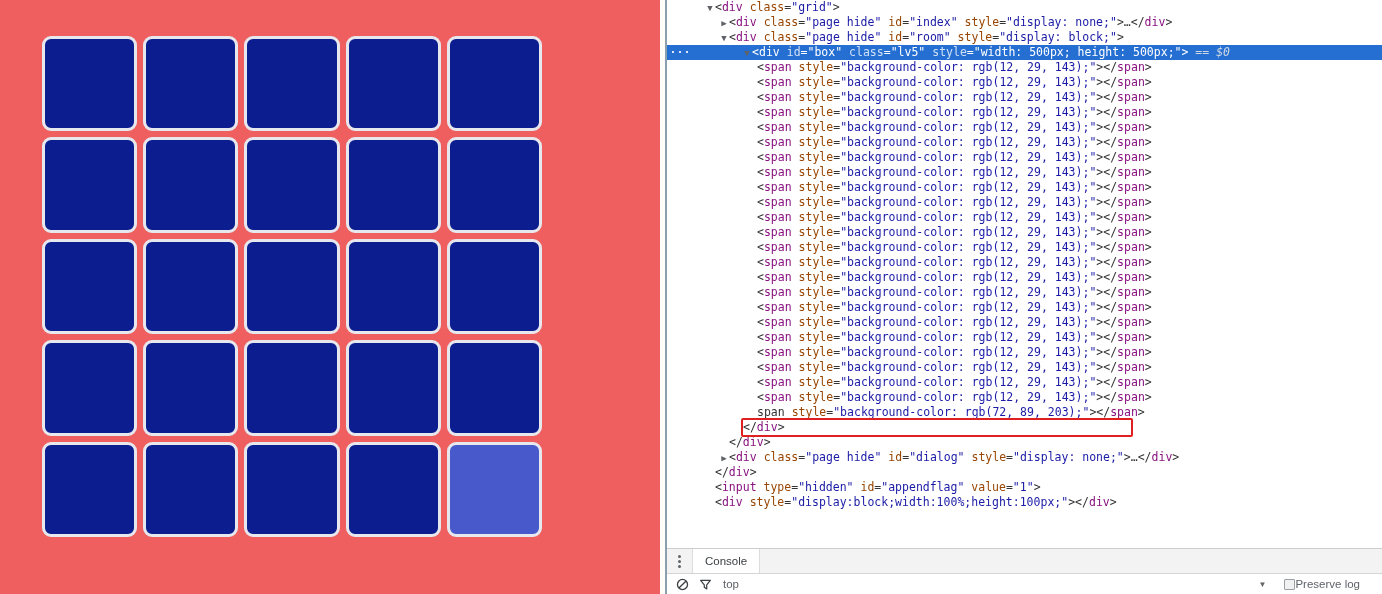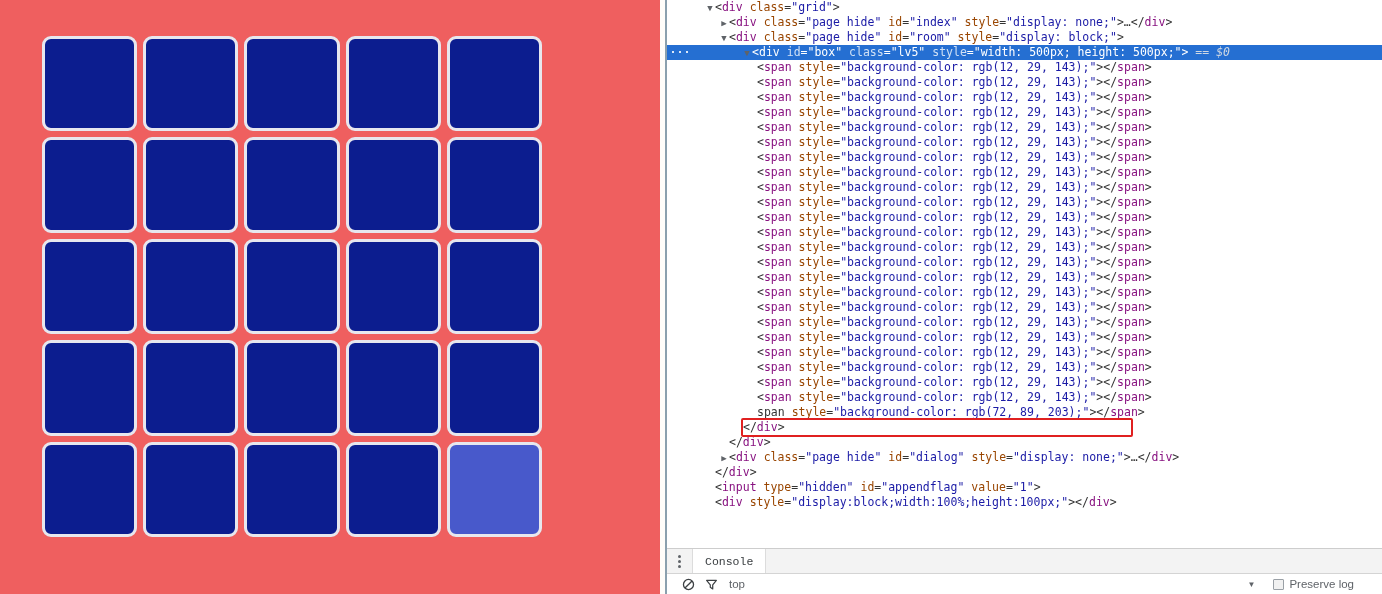--- a/index.html
+++ b/index.html
@@ -145,33 +145,32 @@
     width: 26px; display: flex; align-items: center; justify-content: center;
     border-right: 1px solid #dcdcdc;
   }
   #kebab .dots { display: flex; flex-direction: column; gap: 2px; }
   #kebab .dots i { width: 3px; height: 3px; background: #5f6368; border-radius: 50%; display: block; }
   .drawer-tab {
     display: flex; align-items: center; padding: 0 12px;
     font-size: 11.5px; color: #3c4043;
     background: #ffffff;
     border-right: 1px solid #dcdcdc;
-    font-family: Liberation Mono, monospace;
   }
   #drawer-toolbar {
     height: 20px;
     display: flex; align-items: center;
-    padding: 0 14px; gap: 8px;
+    padding: 0 8px; gap: 8px;
     background: #ffffff;
     font-size: 11.5px; color: #5f6368;
   }
   .tb-icon { width: 15px; height: 15px; display: inline-flex; align-items: center; justify-content: center; }
   #ctx-label { margin-left: 2px; color: #5f6368; font-size: 11.5px; }
   #ctx-caret { margin-left: auto; margin-right: 10px; color: #5f6368; font-size: 8px; }
-  #preserve-wrap { display: flex; align-items: center; gap: 5px; margin-right: 14px; }
+  #preserve-wrap { display: flex; align-items: center; margin-right: 14px; }
   #preserve-box { width: 11px; height: 11px; border: 1px solid #9aa0a6; background: #f1f1f1; border-radius: 1px; }
 </style>
 </head>
 <body>
 
 <div id="root">
 
   <div id="viewport">
     <div id="grid-box">
         <div class="cell"></div>

